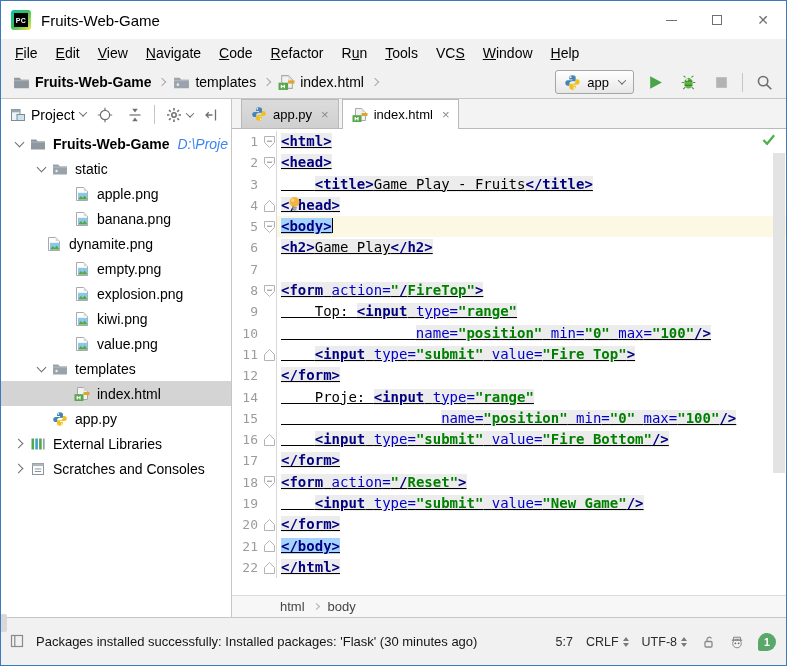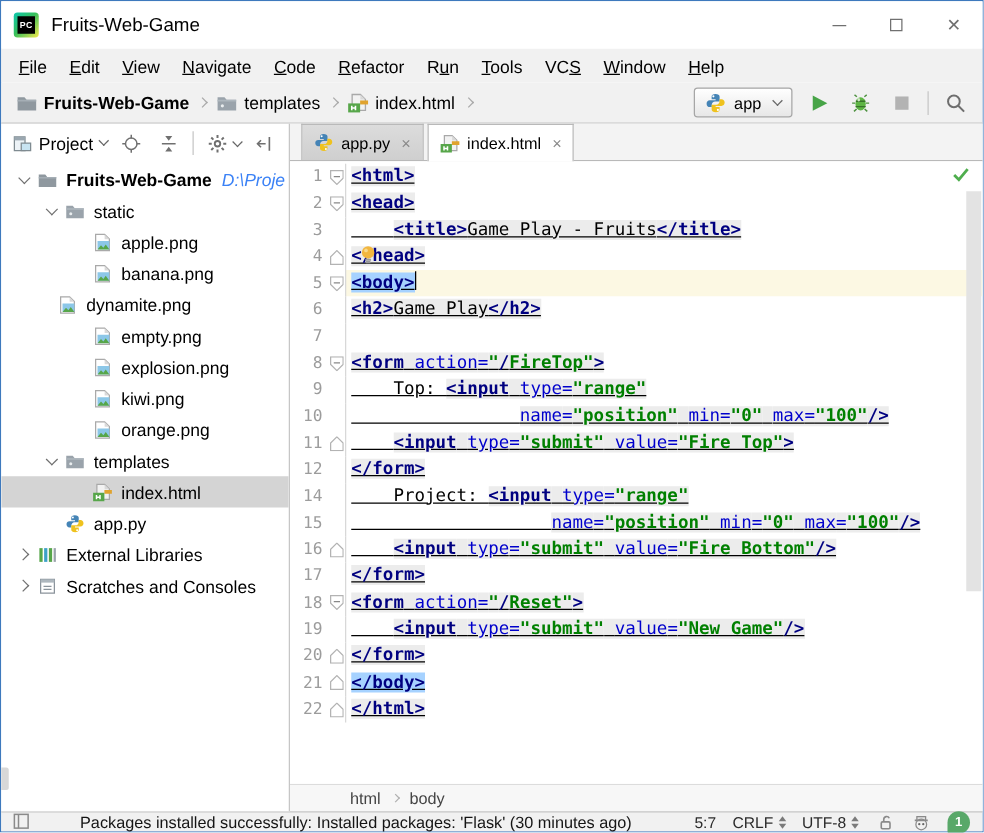--- a/index.html
+++ b/index.html
@@ -98,22 +98,22 @@
   .insp-check { position:absolute; right:10px; top:3px; width:15px; height:15px; z-index:3; }
   .insp-check svg { width:15px; height:15px; }
   .scroll-thumb { position:absolute; right:1px; top:24px; width:12px; height:320px; background:#E3E3E3; z-index:2; }
 
   .editor-crumbs { height:22px; flex:none; border-top:1px solid #DCDCDC; background:#F7F7F7;
                    display:flex; align-items:center; padding-left:48px; font-size:13px; color:#454545; }
   .ec-sep { width:5px; height:5px; border-top:1.2px solid #B0B0B0; border-right:1.2px solid #B0B0B0;
             transform:rotate(45deg); margin:0 9px; }
 
   
-  .statusbar { height:16px; flex:none; border-top:1px solid #C6C6C6; background:#F1F1F1;
-               display:flex; align-items:center; padding:0 10px 0 8px; font-size:13px;gap:28px; }
+  .statusbar { height:48px; flex:none; border-top:1px solid #C6C6C6; background:#F1F1F1;
+               display:flex; align-items:center; padding:0 10px 0 8px; font-size:13px; }
   .sb-icon { width:18px; height:18px; margin-right:9px; flex:none; }
   .sb-icon svg { width:16px; height:16px; }
   .status-msg { color:#141414; white-space:nowrap; }
   .status-right { margin-left:auto; display:flex; align-items:center; gap:13px; color:#2B2B2B; font-size:12.5px; }
   .sb-widget { display:flex; align-items:center; }
   .updown { display:inline-flex; flex-direction:column; gap:2px; margin-left:4px; }
   .updown i { width:0; height:0; border-left:3.5px solid transparent; border-right:3.5px solid transparent; display:block; }
   .updown .up { border-bottom:4px solid #7A7A7A; }
   .updown .dn { border-top:4px solid #7A7A7A; }
   .sb-svg { width:16px; height:16px; }
@@ -359,21 +359,21 @@
             <span class="tree-label">kiwi.png</span>
           </div>
           <div class="tree-row" style="padding-left: 52px;">
             <span class="chevron-slot"></span>
             <span class="tree-icon"><svg viewBox="0 0 16 16">
                 <path fill="#FFF" stroke="#A9A9A9" d="M2.5 1.5h7.2l3.8 3.8v9.2H2.5z"></path>
                 <path fill="#D9D9D9" d="M9.7 1.5v3.8h3.8z"></path>
                 <rect x="4" y="6.8" width="9.5" height="6.7" fill="#8CC7E8"></rect>
                 <path d="M4 13.5l2.8-3.4 1.9 2 1.9-2.6 2.9 4z" fill="#57A64A"></path>
               </svg></span>
-            <span class="tree-label">orange.png</span>
+            <span class="tree-label">value.png</span>
           </div>
           <div class="tree-row" style="padding-left: 30px;">
             <span class="chevron-slot">
               <span class="tree-chev down"></span>
             </span>
             <span class="tree-icon"><svg viewBox="0 0 16 16">
                 <path fill="#9AA3AB" d="M1 3.5h5.2l1.6 2H15v8H1z"></path>
                 <path fill="#AEB7BE" d="M1 5.5h14v1.3H1z"></path>
                 <circle cx="4.6" cy="10" r="1.2" fill="#E9EDEF"></circle>
               </svg></span>
@@ -545,21 +545,21 @@
             <span class="codeln"><span class="sg-x">    </span><span class="sg-t bg-g">&lt;input</span><span class="sg-x bg-g"> </span><span class="sg-a bg-g">type</span><span class="sg-a bg-g">=</span><span class="sg-v bg-g">"submit"</span><span class="sg-x bg-g"> </span><span class="sg-a bg-g">value</span><span class="sg-a bg-g">=</span><span class="sg-v bg-g">"Fire Top"</span><span class="sg-t bg-g">&gt;</span></span>
           </div>
           <div class="line">
             <span class="ln">12</span>
             <span class="fold"></span>
             <span class="codeln"><span class="sg-t bg-g">&lt;/form&gt;</span></span>
           </div>
           <div class="line">
             <span class="ln">14</span>
             <span class="fold"></span>
-            <span class="codeln"><span class="sg-x">    Project: </span><span class="sg-t bg-g">&lt;input</span><span class="sg-x bg-g"> </span><span class="sg-a bg-g">type</span><span class="sg-a bg-g">=</span><span class="sg-v bg-g">"range"</span></span>
+            <span class="codeln"><span class="sg-x">    Proje: </span><span class="sg-t bg-g">&lt;input</span><span class="sg-x bg-g"> </span><span class="sg-a bg-g">type</span><span class="sg-a bg-g">=</span><span class="sg-v bg-g">"range"</span></span>
           </div>
           <div class="line">
             <span class="ln">15</span>
             <span class="fold"></span>
             <span class="codeln"><span class="sg-x">                   </span><span class="sg-a bg-g">name</span><span class="sg-a bg-g">=</span><span class="sg-v bg-g">"position"</span><span class="sg-x bg-g"> </span><span class="sg-a bg-g">min</span><span class="sg-a bg-g">=</span><span class="sg-v bg-g">"0"</span><span class="sg-x bg-g"> </span><span class="sg-a bg-g">max</span><span class="sg-a bg-g">=</span><span class="sg-v bg-g">"100"</span><span class="sg-t bg-g">/&gt;</span></span>
           </div>
           <div class="line">
             <span class="ln">16</span>
             <span class="fold">
               <svg width="11" height="12" viewBox="0 0 11 12">

